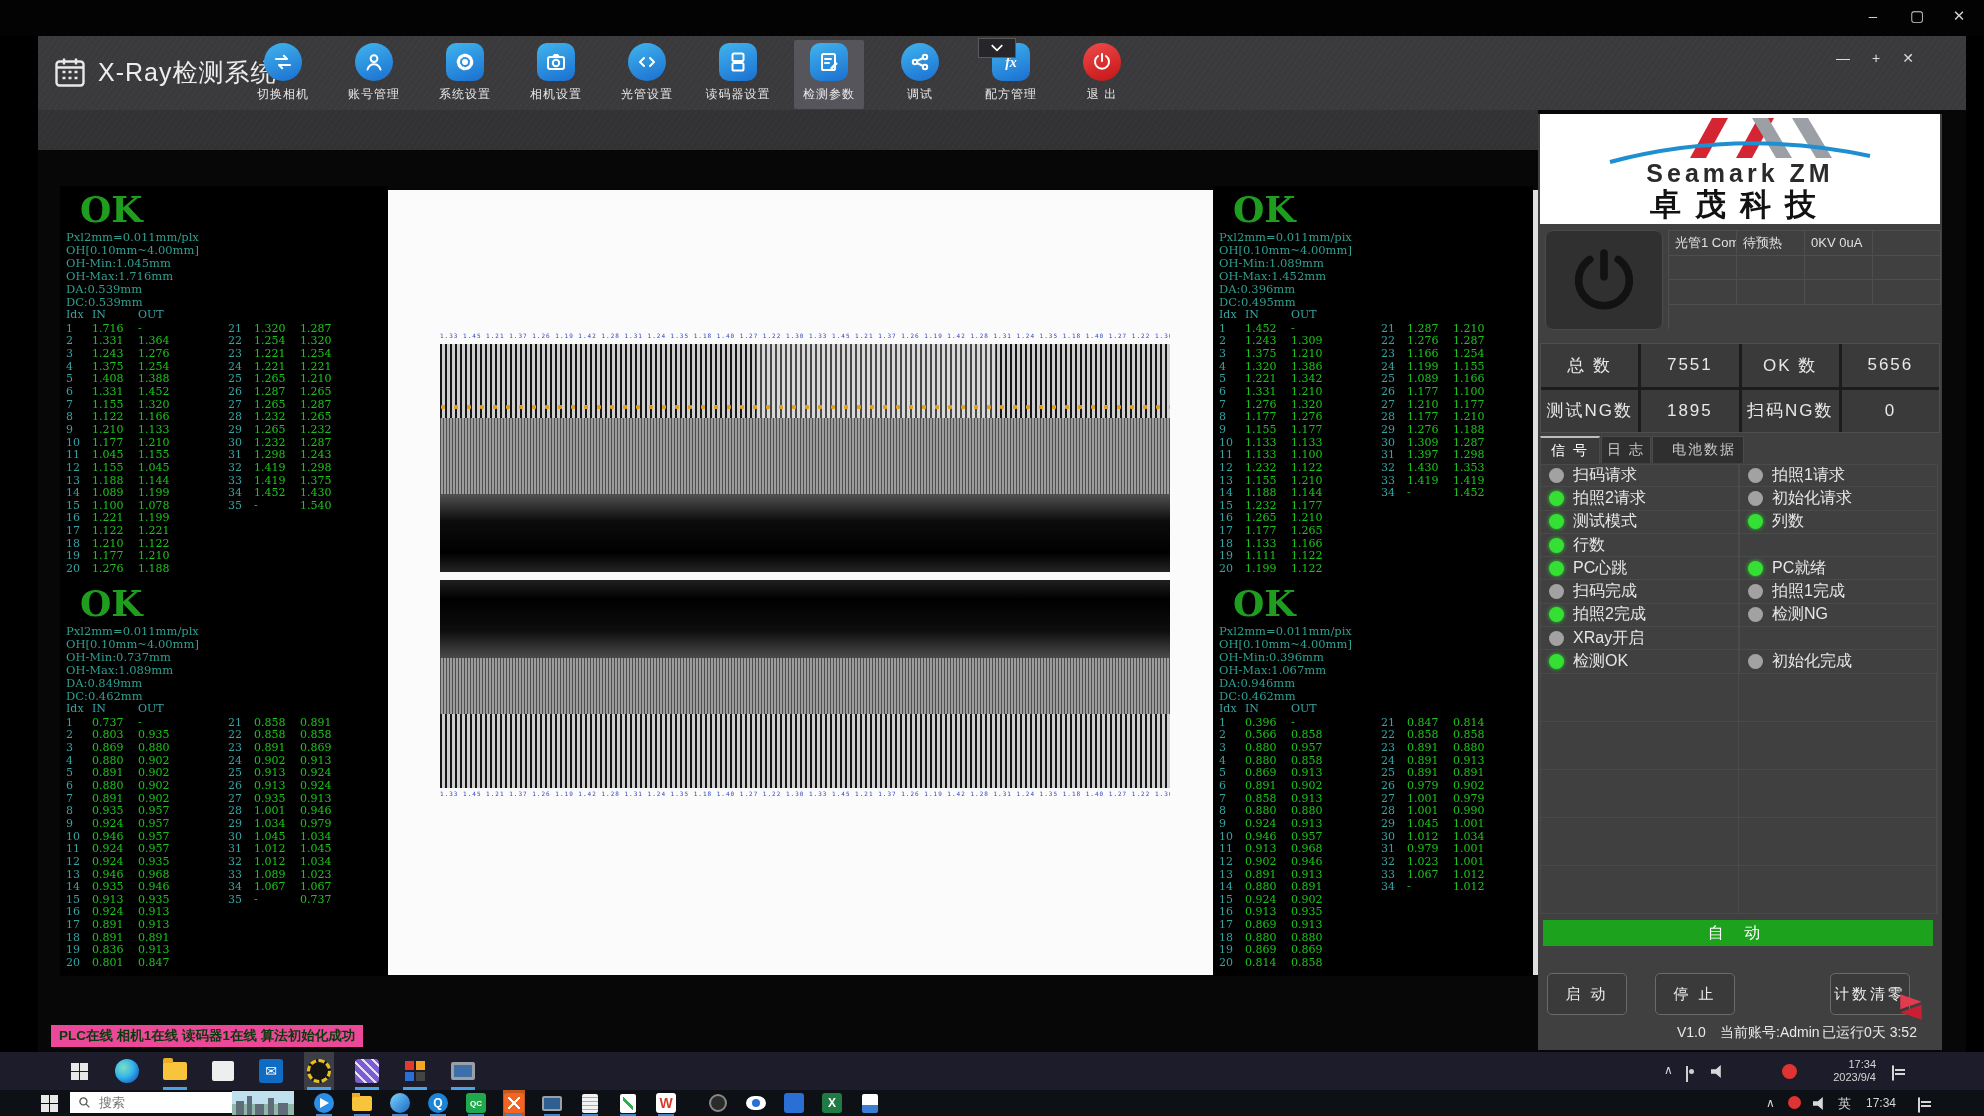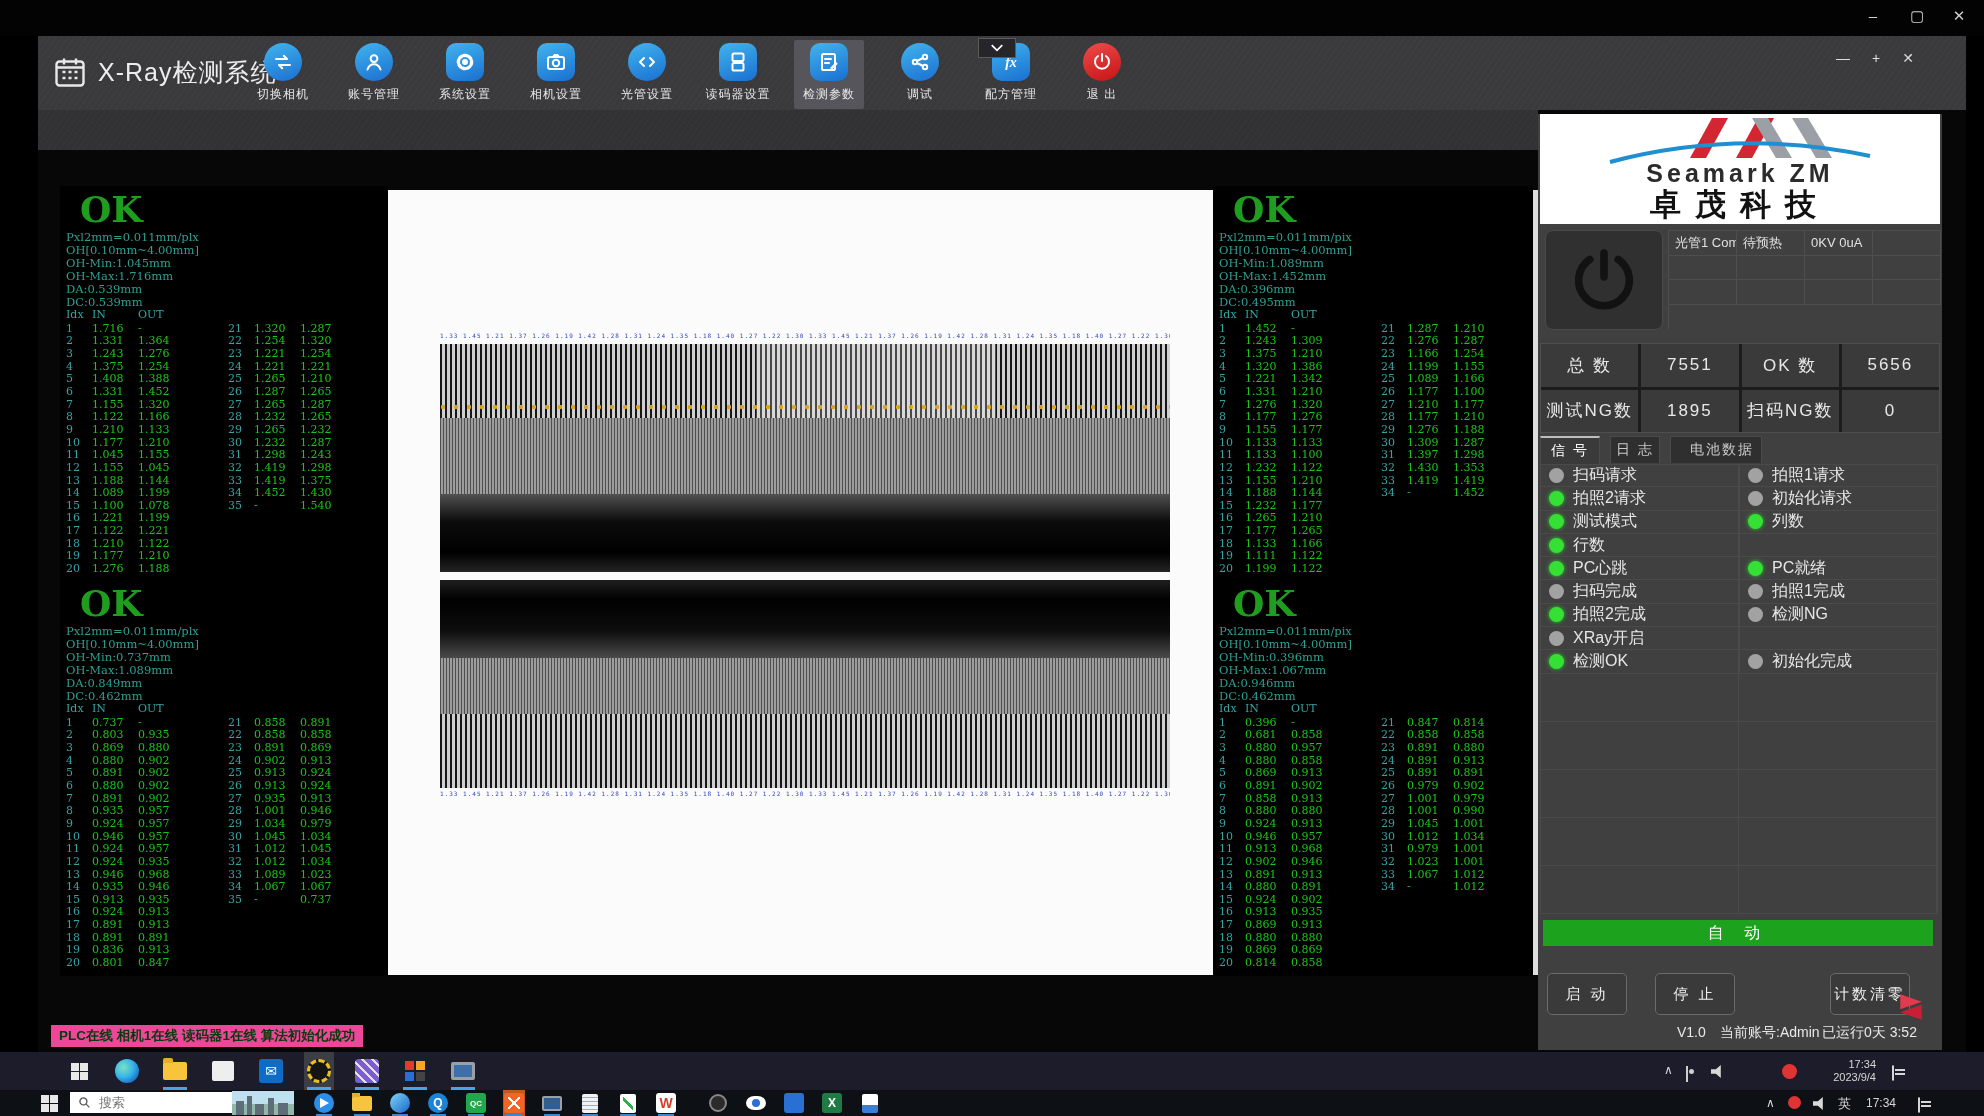--- a/index.html
+++ b/index.html
@@ -70,21 +70,21 @@
             border-radius:8px;display:flex;align-items:center;justify-content:center;cursor:pointer;}
   #tubetable{left:130px;top:116px;width:272px;height:98px;display:grid;
              grid-template-columns:1fr 1fr 1fr 1fr;grid-template-rows:repeat(4,1fr);
              border-left:1px solid #4e4e4e;border-top:1px solid #4e4e4e;}
   #tubetable .cell{border-right:1px solid #4e4e4e;border-bottom:1px solid #4e4e4e;color:#e0e0e0;
                    font-size:13px;display:flex;align-items:center;padding-left:6px;white-space:nowrap;overflow:hidden;}
   #stats{left:2px;top:229px;width:398px;height:88px;display:grid;grid-template-columns:repeat(4,1fr);
          grid-template-rows:1fr 1fr;gap:3px;background:#1c1c1c;border:1px solid #4e4e4e;}
   #stats .cell{background:#3a3a3a;color:#e8e8e8;font-size:17px;display:flex;align-items:center;
                justify-content:center;letter-spacing:2px;}
-  #tabs{left:2px;top:322px;display:flex;gap:10px;}
+  #tabs{left:2px;top:322px;display:flex;gap:1px;}
   .tab{height:26px;display:flex;align-items:center;justify-content:center;font-size:14px;cursor:pointer;
        background:#2f2f2f;color:#c8c8c8;border:1px solid #4a4a4a;border-bottom:none;letter-spacing:2px;}
   .tab.active{background:#3a3a3a;color:#fff;border-top:2px solid #bdbdbd;}
   #indgrid{left:2px;top:350px;width:398px;}
   .ind-row{display:flex;height:23.3px;}
   .ind-cell{width:199px;border:1px solid #4a4a4a;border-top:none;display:flex;align-items:center;
             padding-left:8px;gap:9px;box-sizing:border-box;}
   .ind-row:first-child .ind-cell{border-top:1px solid #4a4a4a;}
   .led{width:15px;height:15px;border-radius:50%;flex:0 0 auto;}
   .led.on{background:#35e035;box-shadow:0 0 4px #2bd02b;}
@@ -929,21 +929,21 @@
               <span class="c-idx">1</span>
               <span class="c-val">0.396</span>
               <span class="c-val">-</span>
               <span class="c-gap"></span>
               <span class="c-idx">21</span>
               <span class="c-val">0.847</span>
               <span class="c-val">0.814</span>
             </div>
             <div class="m-row">
               <span class="c-idx">2</span>
-              <span class="c-val">0.681</span>
+              <span class="c-val">0.566</span>
               <span class="c-val">0.858</span>
               <span class="c-gap"></span>
               <span class="c-idx">22</span>
               <span class="c-val">0.858</span>
               <span class="c-val">0.858</span>
             </div>
             <div class="m-row">
               <span class="c-idx">3</span>
               <span class="c-val">0.880</span>
               <span class="c-val">0.957</span>

